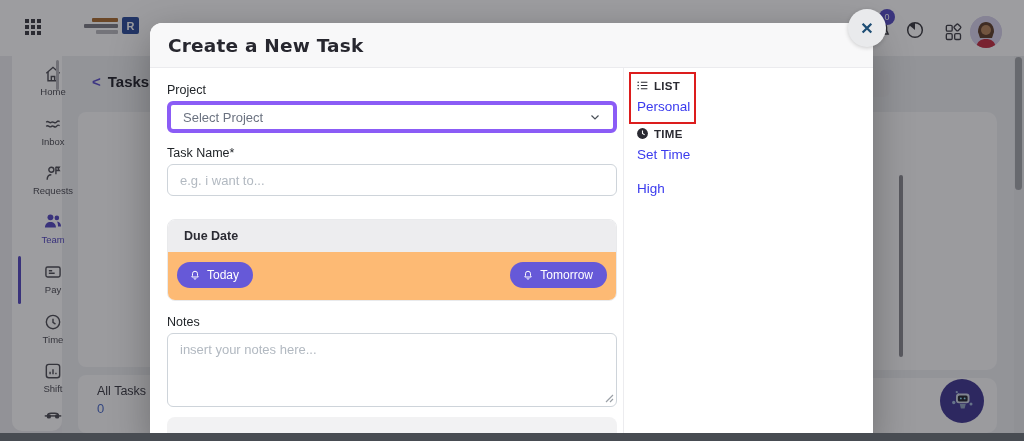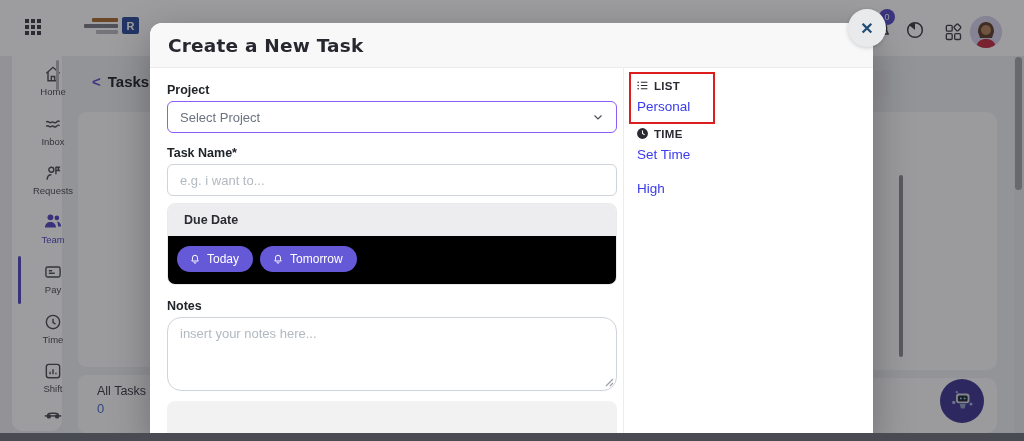--- a/index.html
+++ b/index.html
@@ -72,45 +72,45 @@
   .modal-header { height:45px; background:#f8f8f9; border-bottom:1px solid #ebebee; border-radius:12px 12px 0 0;
     display:flex; align-items:center; padding-left:18px; }
   .modal-title { font-family:"DejaVu Sans", sans-serif; font-size:18.5px; font-weight:800; color:#27272f; letter-spacing:.2px; }
   .modal-close { position:absolute; left:698px; top:-14px; width:38px; height:38px; border-radius:50%;
     background:#e9eaec; border:none; color:#1d4d74; font-size:16px; font-weight:bold; cursor:pointer;
     display:flex; align-items:center; justify-content:center; box-shadow:0 1px 4px rgba(0,0,0,.18); font-family:inherit; }
   .modal-body { display:flex; height:372px; }
   .form-col { width:473px; padding:15px 6px 0 17px; }
   .side-col { width:250px; border-left:1px solid #ececef; padding:11px 0 0 12px; }
 
-  .field-label { font-size:12.5px; font-weight:bold; color:#212529; margin-bottom:4px; }
-  .select-box { width:450px; height:32px; border:1px solid #8b5cf6; border-radius:6px; background:#fff;
+  .field-label { font-size:12.5px; font-weight:normal; color:#212529; margin-bottom:4px; }
+  .select-box { width:450px; height:32px; border:4px solid #8b5cf6; border-radius:6px; background:#fff;
     display:flex; align-items:center; justify-content:space-between; padding:0 12px; cursor:pointer; margin-bottom:13px; }
   .select-text { font-size:13px; color:#6b7280; }
   .text-input { width:450px; height:32px; border:1px solid #ced4da; border-radius:6px; padding:0 12px;
-    font-size:13px; font-family:inherit; color:#212529; margin-bottom:7px; outline:none; }
+    font-size:13px; font-family:inherit; color:#212529; margin-bottom:23px; outline:none; }
   .text-input::placeholder { color:#b2b9c1; }
 
   .due-card { width:450px; border:1px solid #e9eaec; border-radius:8px; overflow:hidden; margin-bottom:14px; }
   .due-header { background:#ededef; padding:9px 16px; font-size:12.5px; font-weight:bold; color:#2b2b33; }
-  .due-body { background:#000000; padding:10px 9px 12px 9px; display:flex; gap:7px; }
+  .due-body { background:#fdba74; padding:10px 9px 12px 9px; display:flex; gap:7px;justify-content:space-between; }
   .pill-btn { display:flex; align-items:center; gap:6px; background:#6659d8; color:#fff; border:none;
     border-radius:999px; padding:6px 14px 6px 12px; font-size:12px; font-family:inherit; cursor:pointer; }
 
-  .notes-area { width:450px; height:74px; border:1px solid #ced4da; border-radius:14px; padding:8px 12px;
+  .notes-area { width:450px; height:74px; border:1px solid #ced4da; border-radius:6px; padding:8px 12px;
     font-size:13px; font-family:inherit; color:#212529; resize:none; outline:none; display:block; }
   .notes-area::placeholder { color:#b2b9c1; }
   .notes-wrap { position:relative; width:450px; }
   .resize-grip { position:absolute; right:3px; bottom:4px; pointer-events:none; }
   .gray-block { width:450px; height:38px; background:#f2f2f3; border-radius:8px 8px 0 0; margin-top:10px; }
 
   .side-section { margin-bottom:10px; }
   .side-head { display:flex; align-items:center; gap:5px; font-size:11.5px; font-weight:bold; color:#2a2a32; letter-spacing:.3px; }
   .side-link { display:inline-block; margin:7px 0 2px 1px; font-size:13.5px; color:#3a3aee; cursor:pointer; text-decoration:none; }
-  .annotated { border:2px solid #dc1d1d; width:86px; padding:5px 4px 6px 5px; margin:-7px 0 3px -7px; }
+  .annotated { border:2px solid #dc1d1d; width:67px; padding:5px 4px 6px 5px; margin:-7px 0 3px -7px; }
 
   .bottom-strip { position:absolute; left:0; top:433px; width:1024px; height:8px; background:#484c52; z-index:20; }
 </style>
 </head>
 <body>
 
 <div id="screen">
 
   <div class="topbar">
     <div class="dots-grid">

